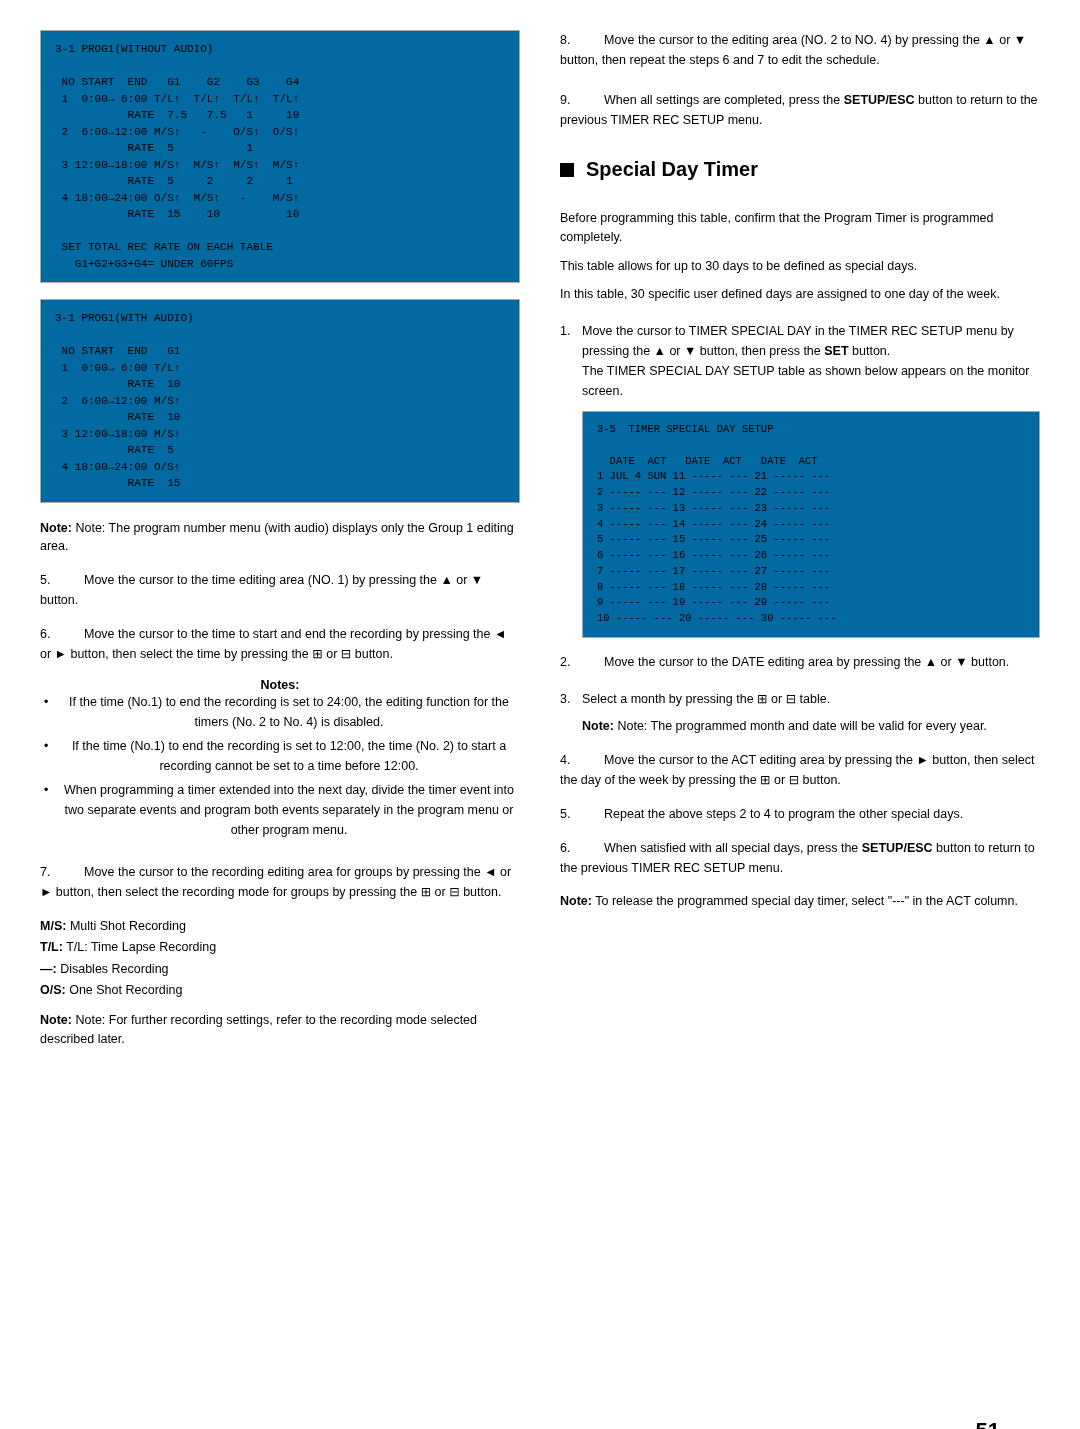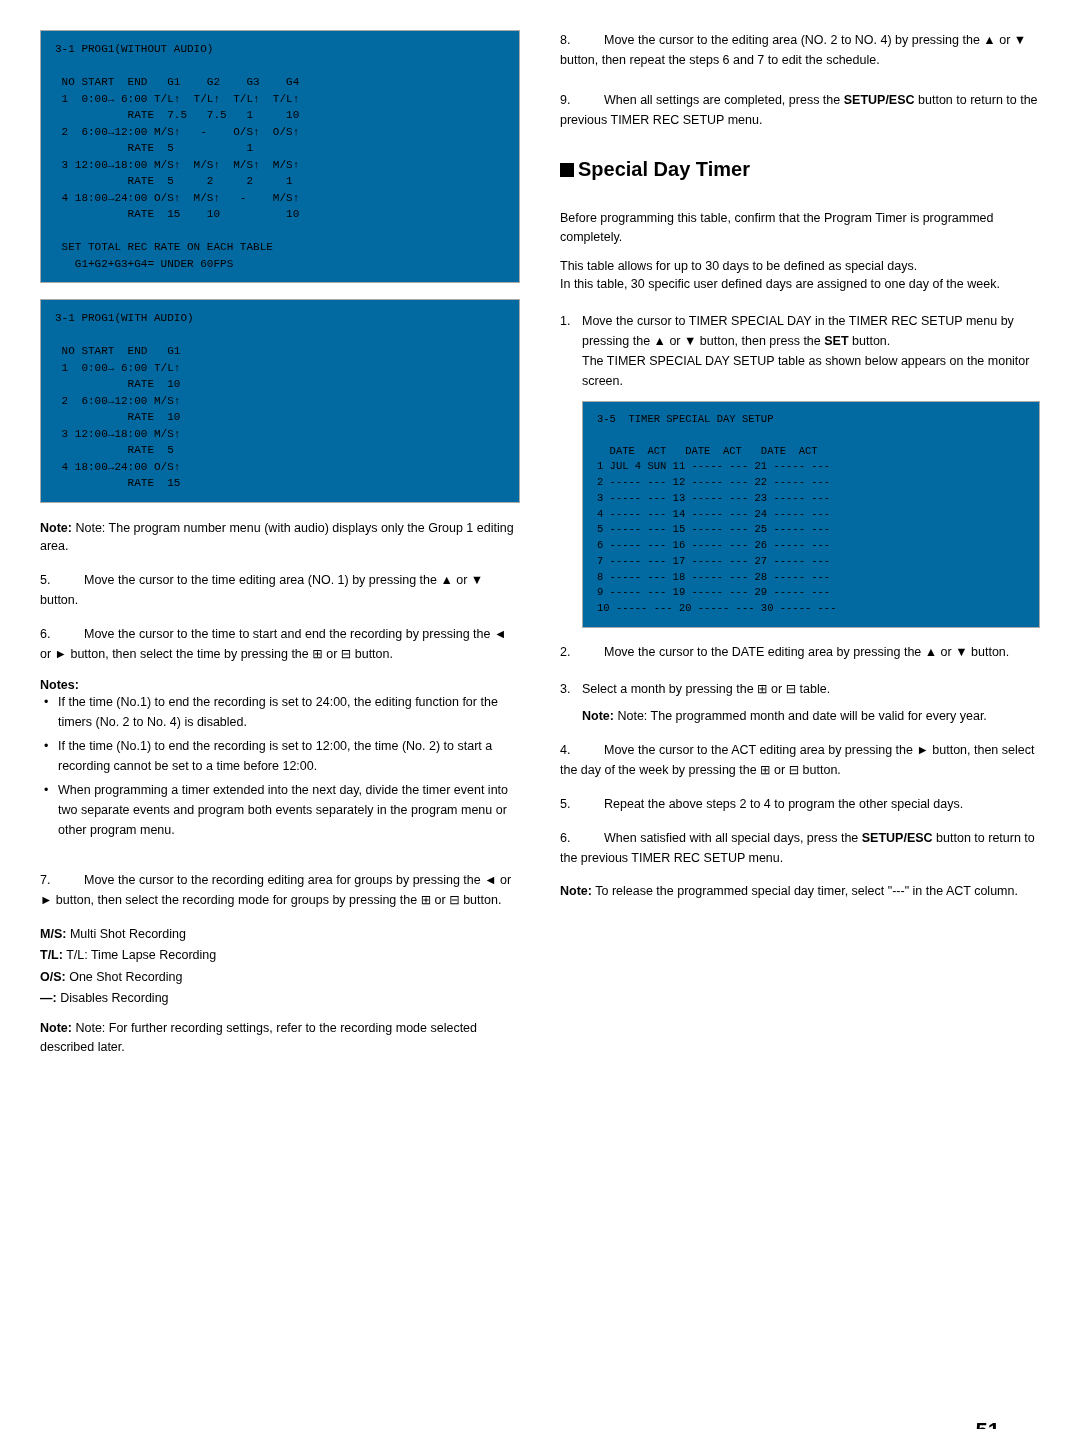--- a/index.html
+++ b/index.html
@@ -47,21 +47,22 @@
     }
     .numbered-item .num {
       float: left;
       width: 22px;
       font-weight: normal;
     }
     .numbered-item .content {
       margin-left: 22px;
     }
     .notes-block {
-      margin-bottom: 30px;
+      margin-bottom: 22px;
+      text-align: center;
     }
     .notes-block .notes-title {
       font-weight: bold;
       font-size: 12.5px;
     }
     .notes-block ul {
       list-style: none;
       padding: 0;
       margin: 0;
     }
@@ -87,20 +88,21 @@
       font-size: 12.5px;
       line-height: 1.7;
     }
     .legend-block span { display: block; }
     .section-title {
       font-size: 20px;
       font-weight: bold;
       margin-bottom: 12px;
       display: flex;
       align-items: center;
+      gap: 8px;
     }
     .section-title .black-square {
       display: inline-block;
       width: 14px;
       height: 14px;
       background: #000;
       flex-shrink: 0;
       margin-right: 4px;
     }
     .right-col .numbered-item {
@@ -185,22 +187,22 @@
       </div>
 
       <div class="numbered-item">
         <span class="num">7.</span>
         <span class="content">Move the cursor to the recording editing area for groups by pressing the ◄ or ► button, then select the recording mode for groups by pressing the ⊞ or ⊟ button.</span>
       </div>
 
       <div class="legend-block">
         <span><b>M/S:</b> <span style="display:inline">Multi Shot Recording</span></span>
         <span><b>T/L:</b> <span style="display:inline">T/L: Time Lapse Recording</span></span>
+        <span><b>—:</b> <span style="display:inline">Disables Recording</span></span>
         <span><b>O/S:</b> <span style="display:inline">One Shot Recording</span></span>
-        <span><b>—:</b> <span style="display:inline">Disables Recording</span></span>
       </div>
 
       <div class="note-line">
         <b>Note:</b> <span>Note: For further recording settings, refer to the recording mode selected described later.</span>
       </div>
 
     </div>
 
     <div class="right-col">
 
@@ -213,21 +215,21 @@
         <span class="num">9.</span>
         <span class="content">When all settings are completed, press the <b>SETUP/ESC</b> button to return to the previous TIMER REC SETUP menu.</span>
       </div>
 
       <div class="section-title">
         <span class="black-square"></span>
         <span>Special Day Timer</span>
       </div>
 
       <div class="note-line" style="margin-bottom:10px;margin-top:28px;">Before programming this table, confirm that the Program Timer is programmed completely.</div>
-      <div class="note-line" style="margin-bottom:0;">This table allows for up to 30 days to be defined as special days.</div>
+      <div class="note-line" style="margin-bottom:10px;">This table allows for up to 30 days to be defined as special days.</div>
       <div class="note-line" style="margin-bottom:16px;">In this table, 30 specific user defined days are assigned to one day of the week.</div>
 
       <div class="numbered-item">
         <span class="num">1.</span>
         <div class="content">
           <span>Move the cursor to TIMER SPECIAL DAY in the TIMER REC SETUP menu by pressing the ▲ or ▼ button, then press the <b>SET</b> button.</span>
           <br><span>The TIMER SPECIAL DAY SETUP table as shown below appears on the monitor screen.</span>
           <div class="code-box" style="margin-top:10px; margin-bottom:10px; font-size:10.5px;">3-5  TIMER SPECIAL DAY SETUP
 
   DATE  ACT   DATE  ACT   DATE  ACT

